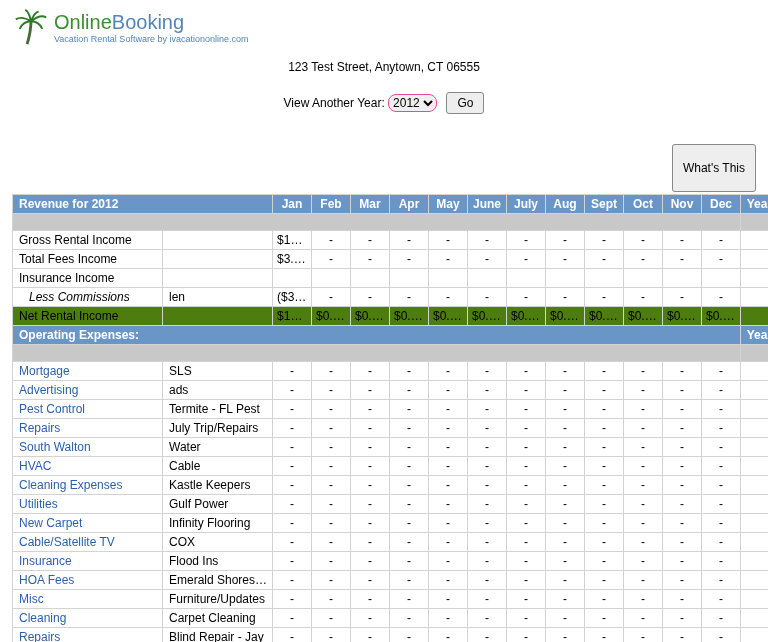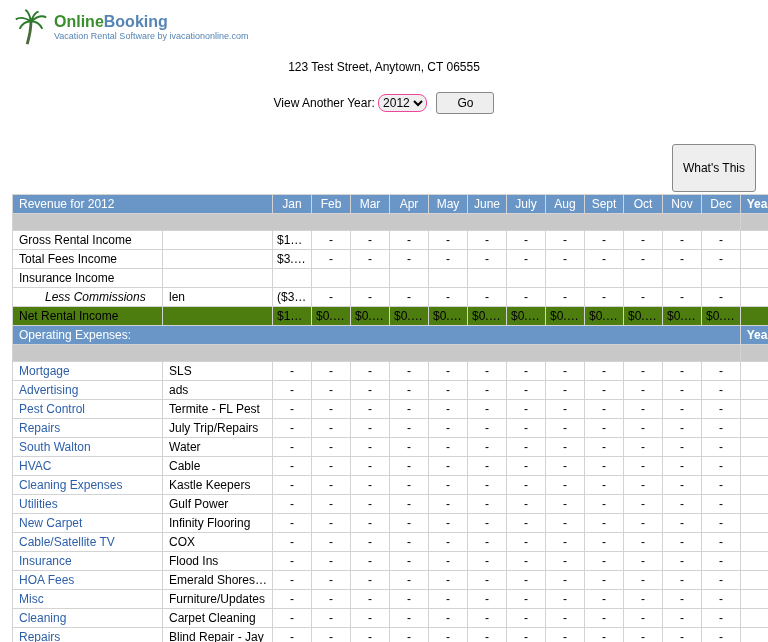--- a/index.html
+++ b/index.html
@@ -1,38 +1,38 @@
 <!DOCTYPE html>
 <html><head>
 <meta charset="utf-8">
 <style>
 body{margin:0;padding:8px 12px;font-family:Arial,Helvetica,sans-serif;font-size:12px;color:#000;background:#fff}
 .logo{display:flex;align-items:center;gap:4px;margin-bottom:14px}
 .logo-palm{width:38px;height:38px;display:inline-block}
-.logo-text{font-size:16px;font-weight:bold}
+.logo-text{font-size:20px;font-weight:normal}
 .logo-text .o{color:#3a8f2c}
 .logo-text .b{color:#5585b5}
 .logo-sub{font-size:9px;color:#5585b5}
 .header{text-align:center;margin-bottom:18px}
 .header .title{font-weight:bold;font-size:13px}
 .header .sub{font-size:12px}
 .year-select{text-align:center;margin-bottom:30px}
 .year-select select{font-size:12px;border:1px solid #ec4899;border-radius:8px}
-.year-select button{font-size:12px;border:1px solid #888;border-radius:3px;background:#eee;padding:3px 20px;margin-left:6px}
+.year-select button{font-size:12px;border:1px solid #888;border-radius:3px;background:#eee;padding:3px 10px;margin-left:6px}
 .whats-this{text-align:right;margin-bottom:2px}
 .whats-this button{font-size:12px;border:1px solid #888;border-radius:3px;background:#eee;padding:16px 10px}
 table{width:100%;border-collapse:collapse;table-layout:fixed}
 th,td{border:1px solid #d3d3d3;padding:2px 4px;white-space:nowrap;overflow:hidden;text-overflow:ellipsis}
-.hdr{background:#6996c7;color:#fff;font-weight:normal;text-align:left}
+.hdr{background:#6996c7;color:#fff;font-weight:bold;text-align:left}
 .subhdr{background:#c8c8c8;font-weight:normal;text-align:center;font-size:11px}
 .mcell{text-align:center}
 .ytd{text-align:right;font-weight:bold}
 .rowlabel{text-align:left;padding-left:6px}
 .link{color:#2c5fa8}
-.indent{font-style:italic;padding-left:32px}
+.indent{font-style:italic;padding-left:16px}
 .total-row td{background:#4d7c0f}
 .col-label{width:150px}
 .col-vendor{width:110px}
 .col-m{width:39px}
 .col-ytd{width:80px}
 </style>
 </head>
 <body>
 
 <div class="logo">

